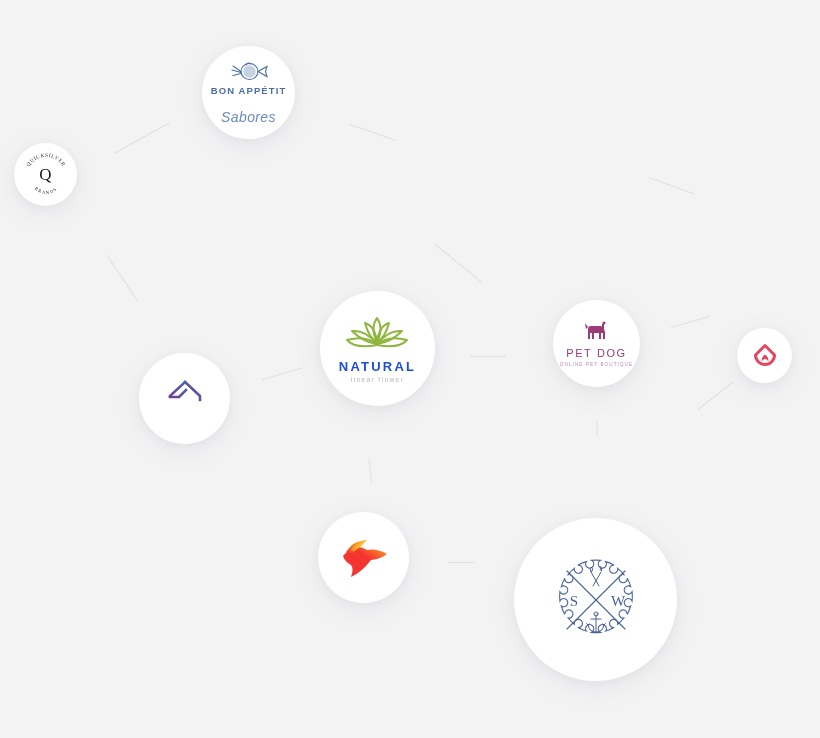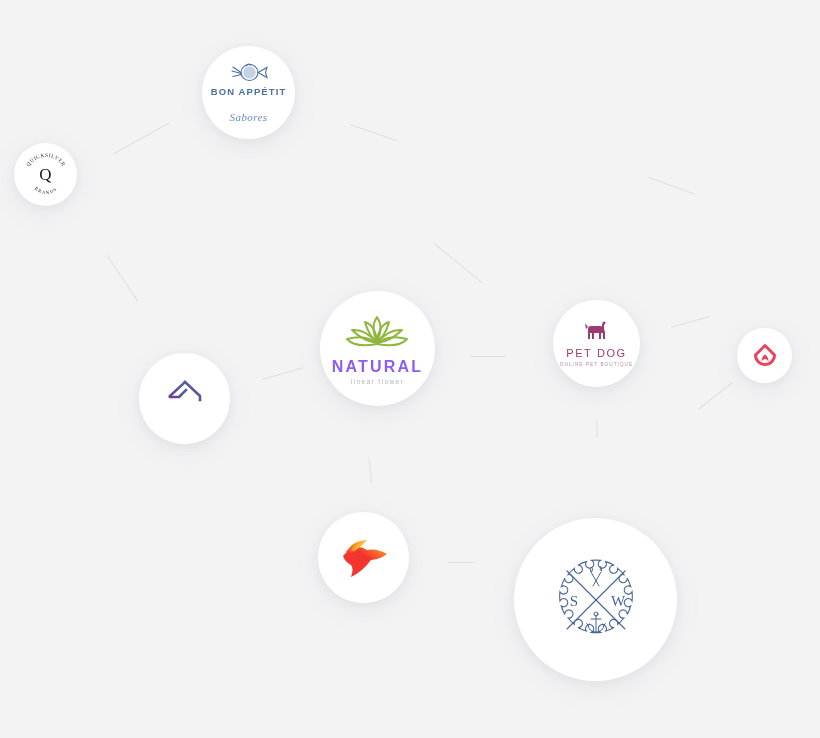--- a/index.html
+++ b/index.html
@@ -67,23 +67,23 @@
   
   .ba-title {
     font-family: "Liberation Sans", sans-serif;
     font-size: 9.5px;
     letter-spacing: 1.1px;
     font-weight: 700;
     color: #4a6fa5;
     margin-top: 3px;
   }
   .ba-sub {
-    font-family: Liberation Serif, serif;
+    font-family: Liberation Sans, sans-serif;
     font-style: italic;
-    font-size: 11px;
+    font-size: 14px;
     color: #6a8cbd;
     margin-top: 15px;
     letter-spacing: .4px;
   }
 
   
   .bella-stack { position: relative; width: 112px; height: 112px; }
   .bella-word {
     position: absolute;
     left: 0; right: 0; top: 50%;
@@ -92,24 +92,24 @@
     font-family: "Liberation Serif", serif;
     font-style: italic;
     font-size: 46px;
     color: #6d6d72;
     letter-spacing: -1px;
   }
 
   
   .nat-title {
     font-family: "Liberation Sans", sans-serif;
-    font-size: 16px;
+    font-size: 13px;
     font-weight: 700;
     letter-spacing: 2.2px;
-    color: #8b5cf6;
+    color: #1d4ed8;
     margin-top: 5px;
   }
   .nat-sub {
     font-family: "Liberation Sans", sans-serif;
     font-size: 6.5px;
     letter-spacing: 1.4px;
     color: #b2b7b3;
     margin-top: 4px;
   }
 

